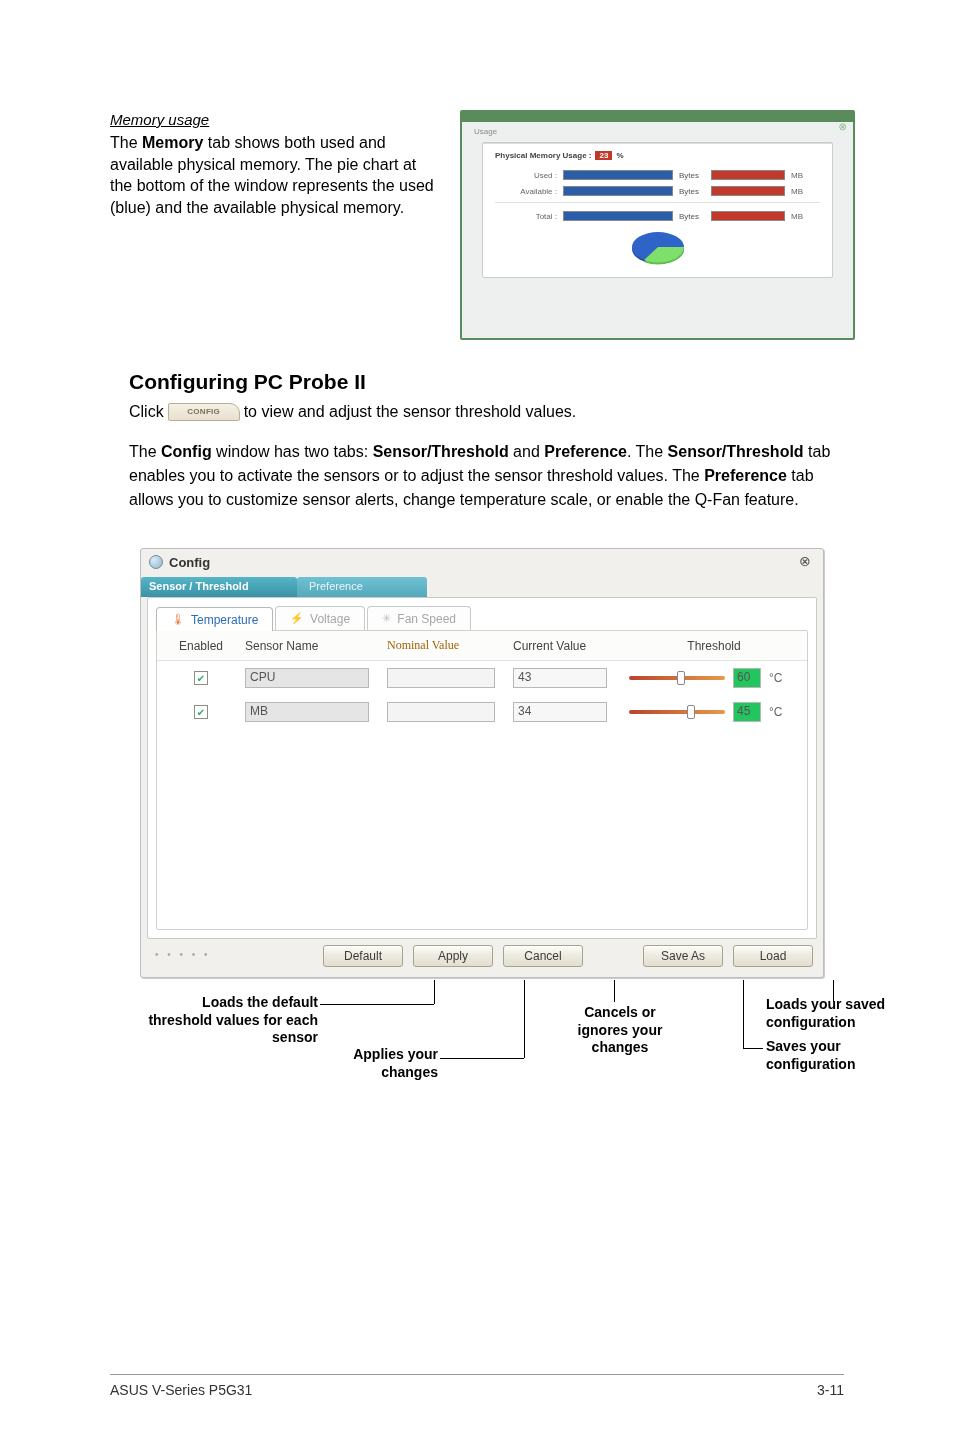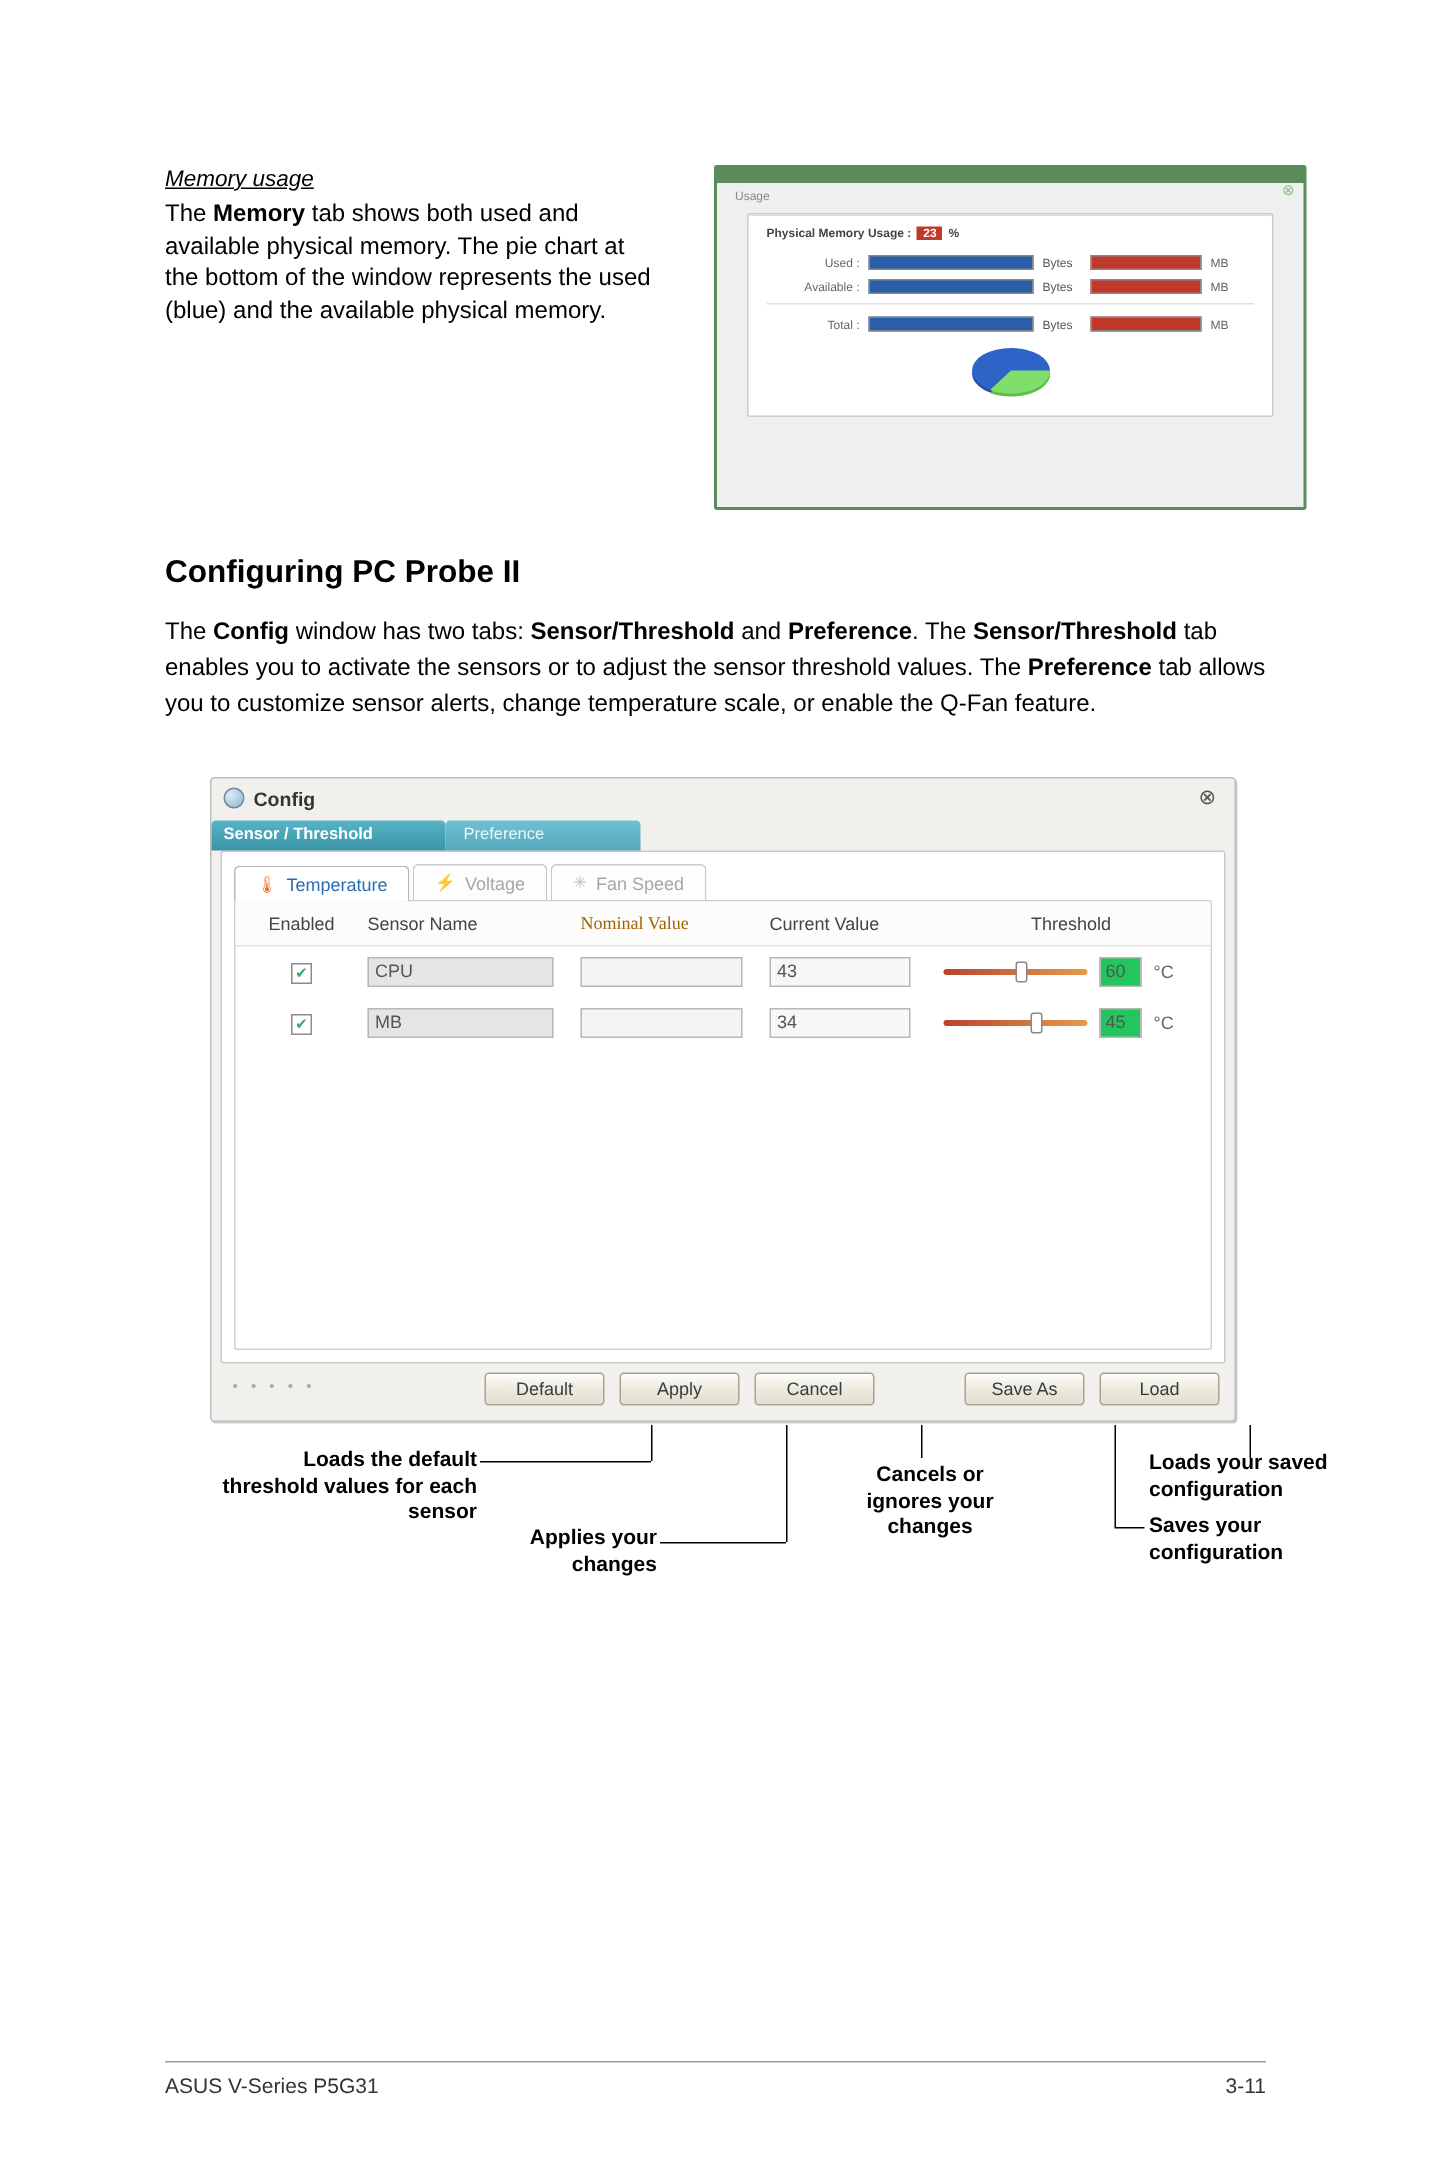--- a/index.html
+++ b/index.html
@@ -1,18 +1,18 @@
 <!DOCTYPE html>
 <html><head>
 <meta charset="utf-8">
 <style>
   * { box-sizing: border-box; margin: 0; padding: 0; }
   html, body { width: 954px; height: 1438px; background: #fff; font-family: Arial, Helvetica, sans-serif; color: #000; }
   .page { padding: 110px 110px 40px 110px; position: relative; height: 1370px; }
-  .memory-section { display: flex; gap: 36px; }
+  .memory-section { display: flex; gap: 20px; }
   .memory-text { flex: 0 0 330px; font-size: 16px; line-height: 1.35; }
   .memory-text .mu { text-decoration: underline; font-style: italic; font-size: 15px; display: block; margin-bottom: 2px; }
   .memory-text .bold { font-weight: bold; }
   .memory-img { flex: 0 0 395px; }
   .mem-shot { border: 2px solid #5a8b5a; border-top-width: 12px; position: relative; background: #eef0ef; height: 230px; border-radius: 2px; }
   .mem-shot .top-tabs { position: absolute; top: -2px; left: 0; right: 0; height: 14px; }
   .mem-shot .blurry-label { font-size: 8px; color: #888; padding-left: 12px; padding-top: 2px; }
   .mem-shot .x-icon { position: absolute; top: -1px; right: 6px; font-size: 10px; color: #8bbd8b; }
   .mem-inner { margin: 20px 20px 10px 20px; background: #fff; border: 1px solid #ccc; border-radius: 2px; padding: 8px 12px 10px 12px; box-shadow: 0 1px 0 #ddd inset; }
   .mem-caption { font-size: 8px; font-weight: bold; color: #444; margin-bottom: 10px; display: flex; align-items: center; gap: 4px; }
@@ -20,21 +20,21 @@
   .mem-row { display: flex; align-items: center; gap: 6px; margin-bottom: 6px; font-size: 8px; color: #666; }
   .mem-row .lbl { width: 62px; text-align: right; }
   .mem-row .bar-holder { flex: 0 0 110px; height: 10px; background: #2b5ea8; border: 1px solid #888; position: relative; }
   .mem-row .bar-txt-holder { flex: 0 0 26px; color: #555; }
   .mem-row .bar3-holder { flex: 0 0 74px; height: 10px; background: #c0392b; border: 1px solid #888; position: relative; }
   .mem-row .unit { flex: 0 0 20px; color: #666; }
   .mem-divider { border-top: 1px solid #e0e0e0; margin: 6px 0 8px 0; }
   .pie { width: 60px; height: 40px; margin: 2px auto 0 auto; position: relative; }
   .pie svg { width: 100%; height: 100%; }
 
-  .configuring { margin-top: 30px; }
+  .configuring { margin-top: 30px; margin-left: 19px; }
   .configuring h2 { font-size: 21px; font-weight: bold; margin-bottom: 6px; }
   .click-line { font-size: 16px; line-height: 1.5; display: flex; align-items: center; flex-wrap: wrap; gap: 4px; }
   .config-btn-inline { display: inline-block; width: 72px; height: 18px; background: linear-gradient(#f5f0e6,#e7e0d0); border: 1px solid #bcae90; border-radius: 2px 10px 2px 2px; font-size: 8px; color: #7e7153; text-align: center; line-height: 16px; font-weight: bold; letter-spacing: 0.3px; }
   .config-para { font-size: 16px; line-height: 1.5; margin-top: 16px; }
   .config-para .bold { font-weight: bold; }
 
   
   .config-window-wrap { margin-top: 36px; margin-left: 30px; }
   .config-window { width: 684px; background: #f2f0ec; border: 1px solid #bdbdbd; border-radius: 3px; position: relative; box-shadow: 1px 1px 0 #ccc; padding-bottom: 10px; }
   .cw-titlebar { height: 26px; display: flex; align-items: center; padding-left: 8px; font-size: 13px; color: #333; font-weight: bold; gap: 6px; }
@@ -141,20 +141,25 @@
               <path d="M30 20 L56 20 A26 15 0 0 1 16 33 Z" fill="#7ee06a"></path>
             </svg>
           </div>
         </div>
       </div>
     </div>
   </div>
 
   <div class="configuring">
     <h2>Configuring PC Probe II</h2>
+    <div class="click-line">
+      <span>Click </span>
+      <span class="config-btn-inline">CONFIG</span>
+      <span> to view and adjust the sensor threshold values.</span>
+    </div>
     <p class="config-para">
       <span>The </span><span class="bold">Config</span><span> window has two tabs: </span><span class="bold">Sensor/Threshold</span><span> and </span><span class="bold">Preference</span><span>. The </span><span class="bold">Sensor/Threshold</span><span> tab enables you to activate the sensors or to adjust the sensor threshold values. The </span><span class="bold">Preference</span><span> tab allows you to customize sensor alerts, change temperature scale, or enable the Q-Fan feature.</span>
     </p>
   </div>
 
   <div class="config-window-wrap">
     <div class="config-window">
       <div class="cw-titlebar">
         <span class="globe"></span>
         <span>Config</span>

